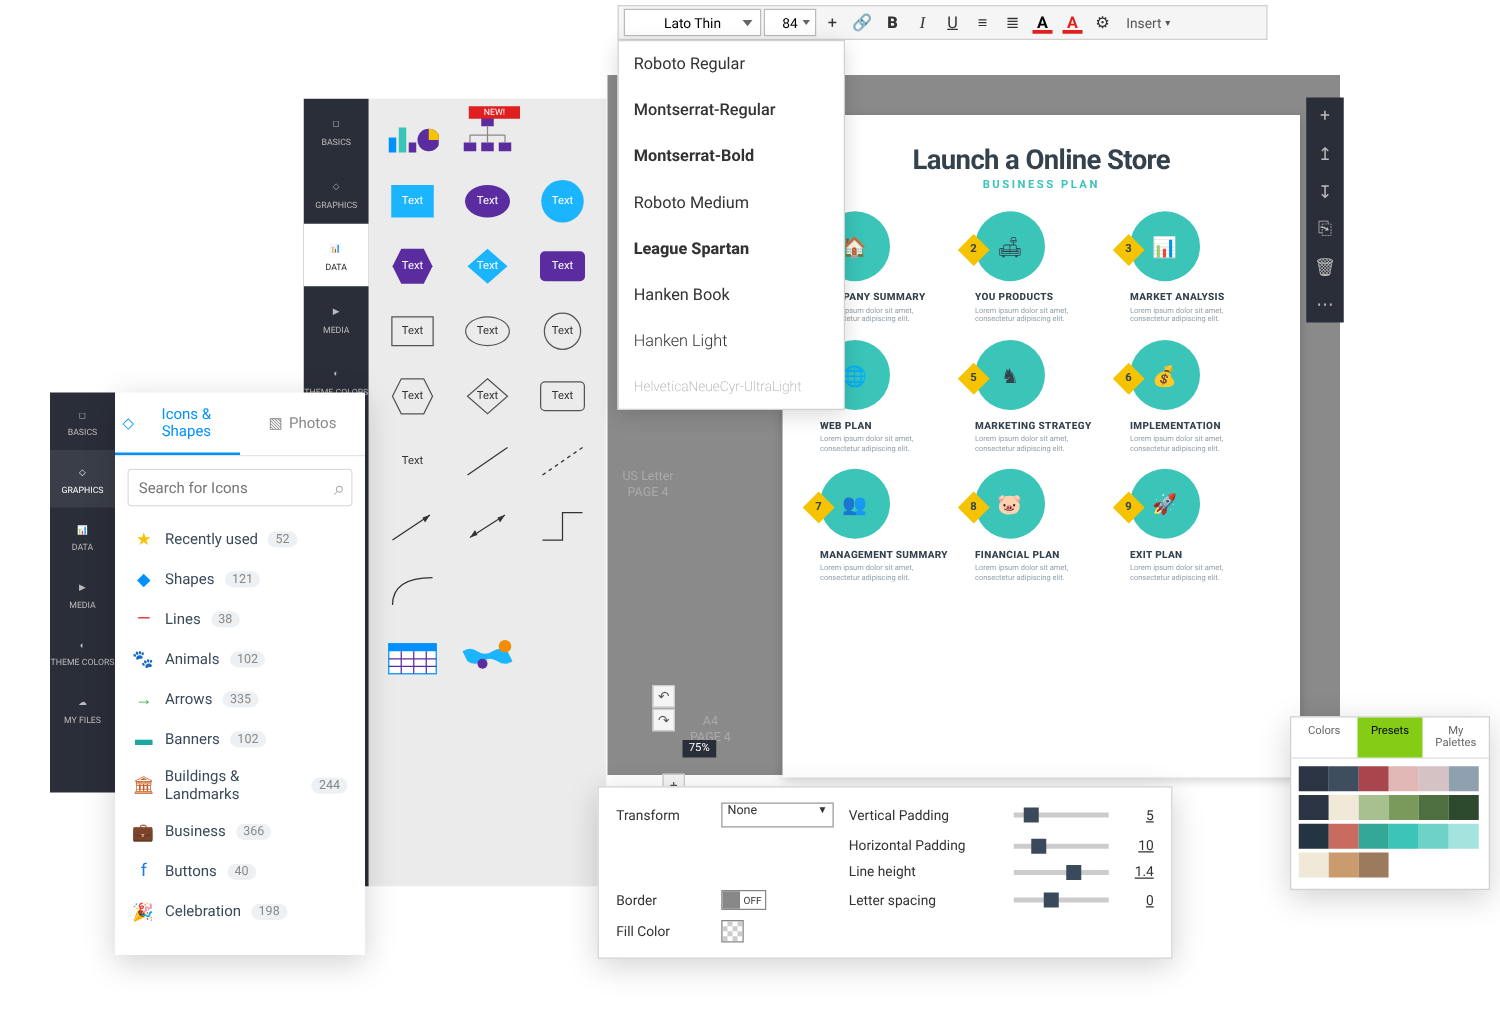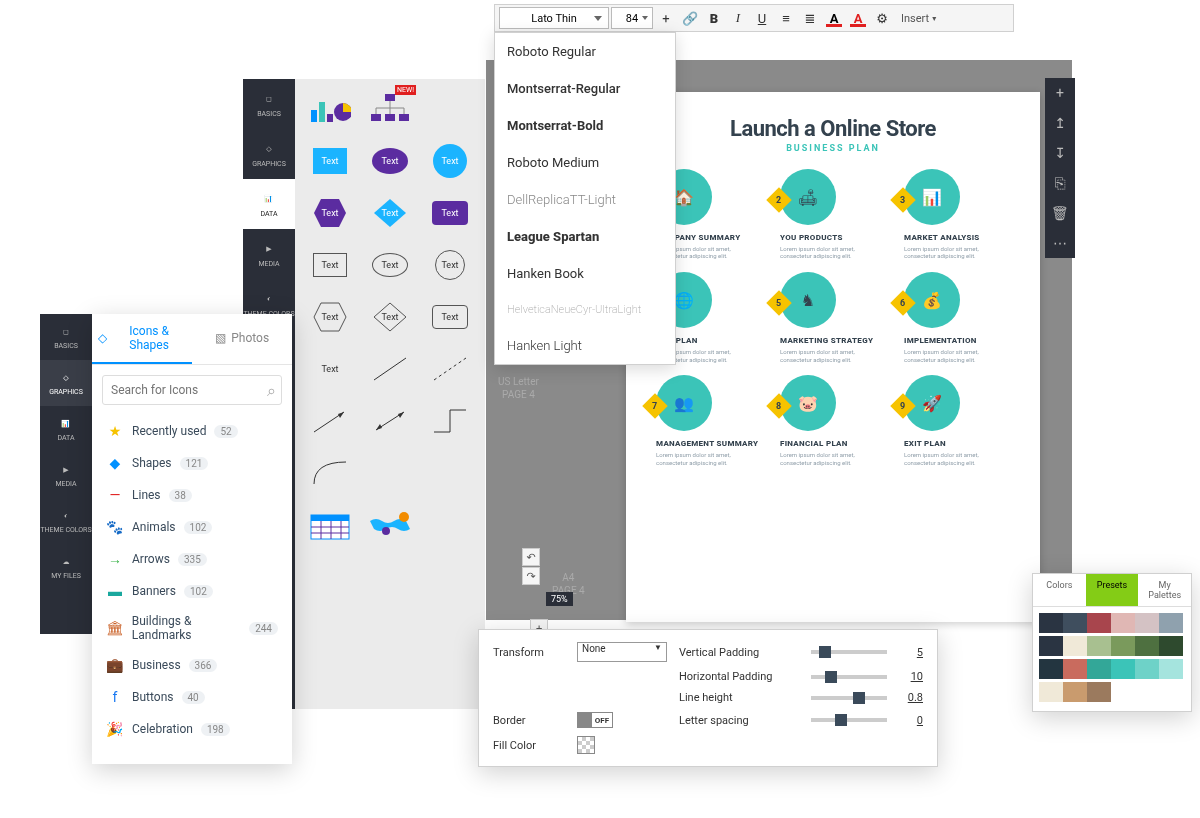--- a/index.html
+++ b/index.html
@@ -28,21 +28,21 @@
 .back-nav-item { height: 50px; display: flex; flex-direction: column; align-items: center; justify-content: center; gap: 3px; color: #bbb; font-size: 7px; cursor: pointer; }
 .back-nav-item.active { background: #fff; color: #1a1a1a; }
 .nav-icon { width: 20px; height: 16px; display:flex; align-items:center; justify-content:center; }
 
 
 .shapes-panel { position: absolute; left: 295px; top: 79px; width: 190px; height: 630px; background: #ebebeb; padding: 10px; overflow: hidden; }
 .shapes-row { display: flex; gap: 10px; margin-bottom: 12px; justify-content: space-around; }
 .shape-cell { width: 48px; height: 40px; display: flex; align-items: center; justify-content: center; position: relative; }
 .shape-text { font-size: 9px; color: #fff; }
 .shape-text.dark { color: #333; }
-.new-badge { position:absolute; top:-4px; right:-2px; background:#e01f1f; color:#fff; font-size:7px; padding:1px 2px; }
+.new-badge { position:absolute; top:-4px; right:-2px; background:#e01f1f; color:#fff; font-size:7px; padding:1px 12px; }
 
 
 .front-sidebar { position: absolute; left: 40px; top: 314px; width: 52px; height: 320px; background: #2a2e38; display: flex; flex-direction: column; }
 .front-nav-item { height: 46px; display: flex; flex-direction: column; align-items: center; justify-content: center; gap: 2px; color: #bbb; font-size: 7px; cursor: pointer; }
 .front-nav-item.active { background: #3a3e48; color: #fff; }
 
 
 .icons-panel { position: absolute; left: 92px; top: 314px; width: 200px; height: 450px; background: #fff; box-shadow: 0 6px 24px rgba(0,0,0,0.18); }
 .panel-tabs { display: flex; border-bottom: 1px solid #e5e5e5; }
 .panel-tab { flex: 1; padding: 10px 6px; font-size: 12px; color: #888; text-align: center; display: flex; align-items: center; justify-content: center; gap: 5px; cursor: pointer; border-bottom: 2px solid transparent; }
@@ -75,21 +75,21 @@
 .right-toolbar { position: absolute; left: 1045px; top: 78px; width: 30px; background: #2a2e38; display: flex; flex-direction: column; }
 .rt-btn { height: 30px; display: flex; align-items: center; justify-content: center; color: #bbb; cursor: pointer; font-size: 14px; }
 
 
 .props-panel { position: absolute; left: 478px; top: 629px; width: 460px; background: #fff; border: 1px solid #d0d0d0; padding: 12px 14px; box-shadow: 0 6px 24px rgba(0,0,0,0.18); font-size: 11px; color: #333; display:grid; grid-template-columns: 72px 90px 120px 1fr 24px; gap: 8px 12px; align-items:center; }
 .props-panel .label { font-size: 11px; color: #333; }
 .mini-select { height: 20px; border: 1px solid #999; padding: 0 4px; font-size: 10px; background: #fff; display:flex; align-items:flex-start; justify-content:space-between; }
 .slider { height: 4px; background: #ccc; position: relative; }
 .slider .thumb { position: absolute; top: -4px; width: 12px; height: 12px; background: #3a4a5a; }
 .val { text-align: right; text-decoration: underline; font-size: 11px; }
-.toggle-off { width: 36px; height: 16px; border: 1px solid #888; font-size: 8px; display: flex; align-items: center; font-weight: bold; }
+.toggle-off { width: 36px; height: 16px; border: 1px solid #888; font-size: 8px; display: flex; align-items: center; }
 .toggle-off .knob { width: 14px; height: 14px; background: #888; }
 .toggle-off .txt { flex:1; text-align:center; }
 .checker { width: 18px; height: 18px; background: repeating-conic-gradient(#ccc 0 25%, #fff 0 50%); background-size: 8px 8px; border:1px solid #888; }
 
 
 .color-popup { position: absolute; left: 1032px; top: 573px; width: 160px; background: #fff; border: 1px solid #d0d0d0; box-shadow: 0 6px 24px rgba(0,0,0,0.18); }
 .color-tabs { display: flex; border-bottom: 1px solid #ddd; }
 .color-tab { flex:1; font-size: 9px; padding: 6px 3px; text-align: center; cursor: pointer; color:#666; }
 .color-tab.active { color: #000; background:#84cc16; border-bottom:2px solid transparent;}
 .swatch-rows { padding: 6px; }
@@ -121,25 +121,24 @@
       <span>Insert</span>
       <span style="font-size:8px">▾</span>
     </div>
 </div>
 
 <div class="font-dropdown">
   <div class="font-item">Roboto Regular</div>
   <div class="font-item" style="font-weight:500">Montserrat-Regular</div>
   <div class="font-item" style="font-weight:700">Montserrat-Bold</div>
   <div class="font-item">Roboto Medium</div>
-  <div class="font-item" style="font-weight:300;color:#888">DellReplicaTT-Light</div>
   <div class="font-item" style="font-weight:800">League Spartan</div>
   <div class="font-item">Hanken Book</div>
+  <div class="font-item" style="font-weight:300">Hanken Light</div>
   <div class="font-item" style="font-weight:200;color:#aaa;font-size:11px">HelveticaNeueCyr-UltraLight</div>
-  <div class="font-item" style="font-weight:300">Hanken Light</div>
 </div>
 
 <div class="back-sidebar">
   <div class="back-nav-item">
       <div class="nav-icon">◻</div>
       <span>BASICS</span>
     </div>
   <div class="back-nav-item">
       <div class="nav-icon">◇</div>
       <span>GRAPHICS</span>
@@ -551,21 +550,21 @@
       <div class="thumb" style="left:18%"></div>
     </div>
   <div class="val">10</div>
 
   <div></div>
     <div></div>
   <div class="label">Line height</div>
   <div class="slider">
       <div class="thumb" style="left:55%"></div>
     </div>
-  <div class="val">0.8</div>
+  <div class="val">1.4</div>
 
   <div class="label">Border</div>
   <div class="toggle-off">
       <div class="knob"></div>
       <div class="txt">OFF</div>
     </div>
   <div class="label">Letter spacing</div>
   <div class="slider">
       <div class="thumb" style="left:32%"></div>
     </div>

